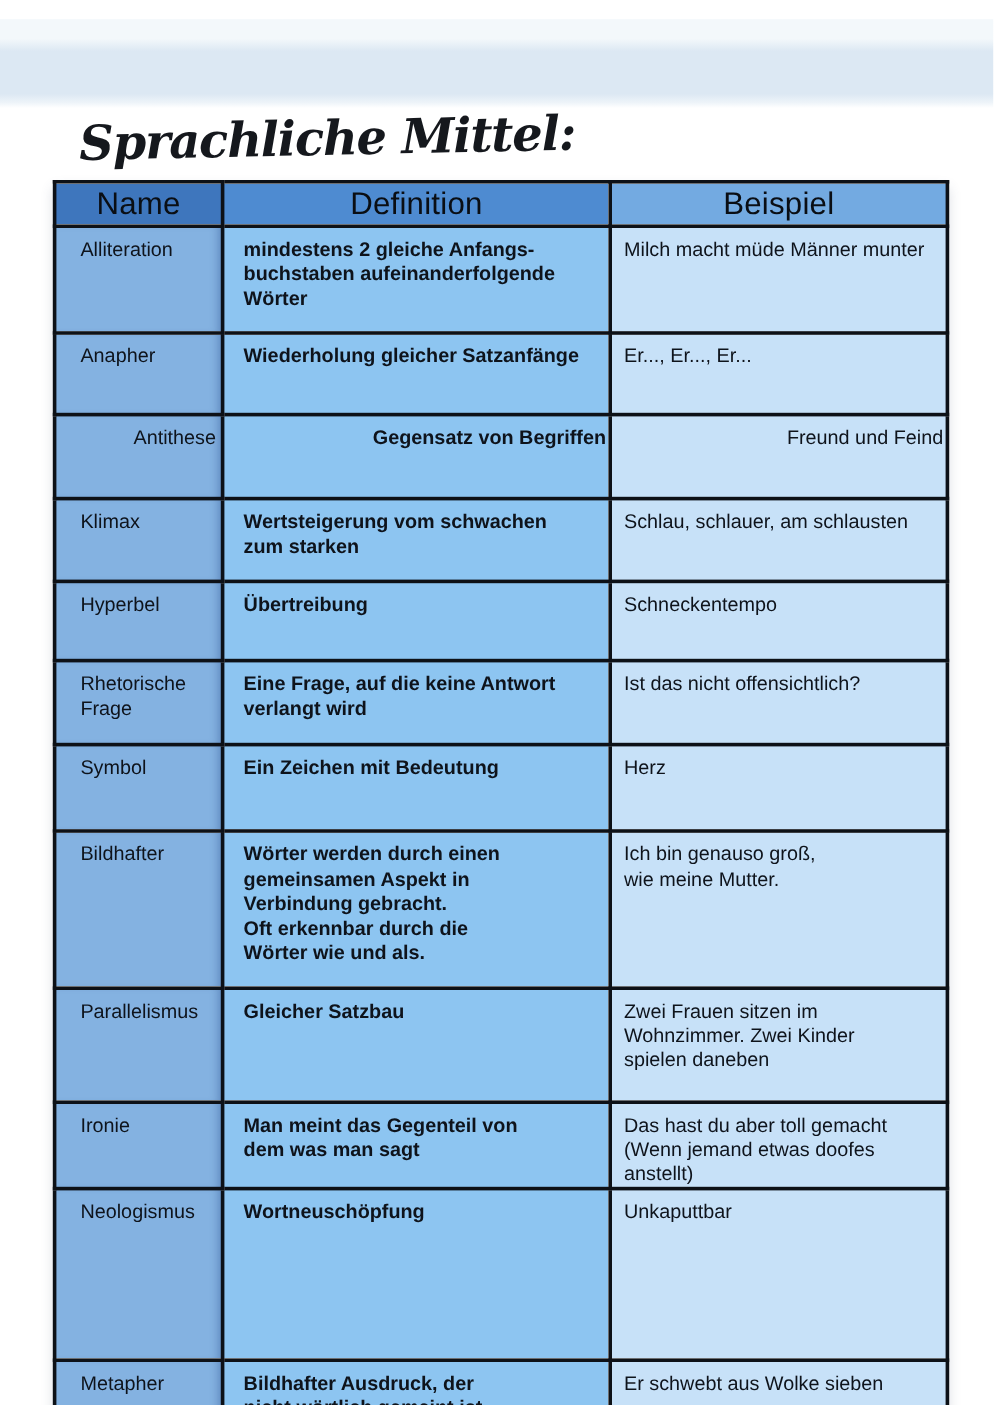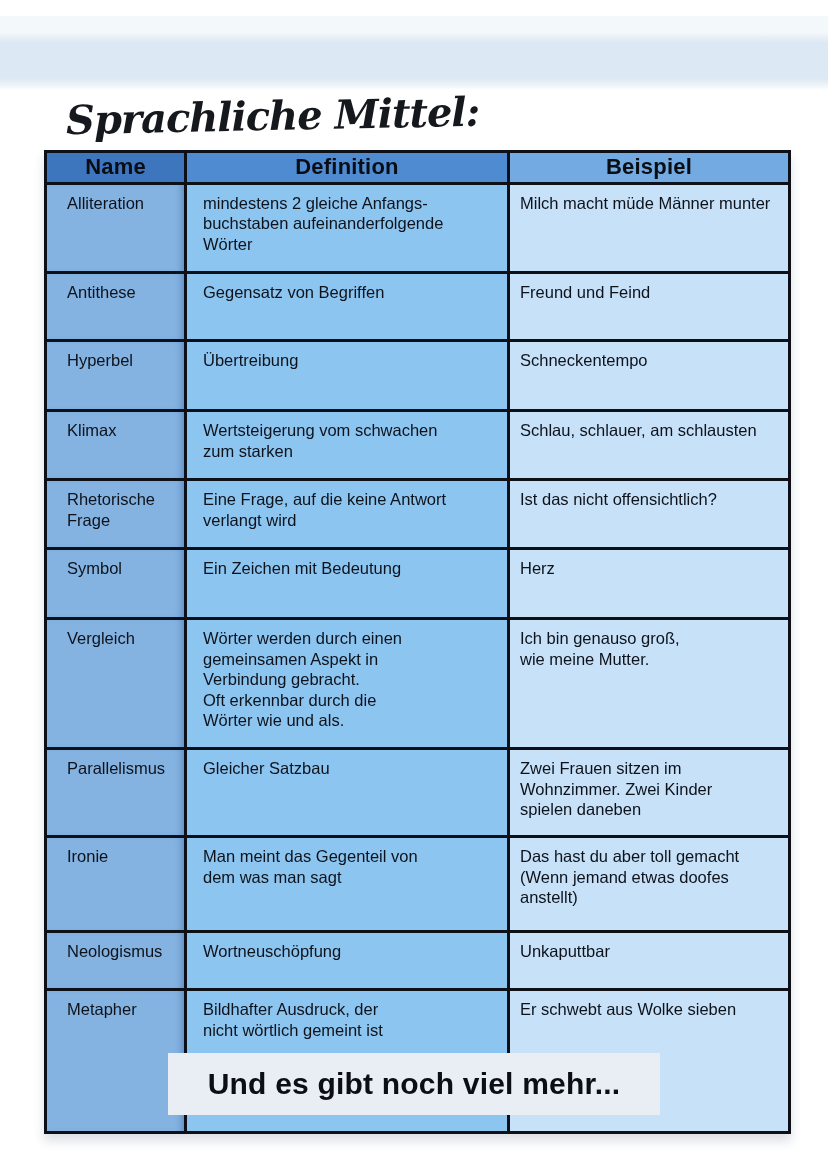--- a/index.html
+++ b/index.html
@@ -42,47 +42,48 @@
   table.sm col.c-name{width:140px;}
   table.sm col.c-def{width:323px;}
   table.sm col.c-bsp{width:281px;}
   table.sm th, table.sm td{
     border:3px solid var(--table_border);
     vertical-align:top;
     overflow:hidden;
   }
   table.sm th{
     height:24px;
-    font-size:22px;font-weight:bold;
+    font-size:26px;font-weight:normal;
     padding:1px 0 2px 0;
     color:#0a0e14;
     letter-spacing:0.2px;
   }
   th.h-name{background:var(--header_name_bg);}
   th.h-def{background:var(--header_definition_bg);margin-top:36px;}
   th.h-bsp{background:var(--header_beispiel_bg);}
   td{font-size:16.5px;line-height:1.24;}
   td .cell-text{display:block;white-space:pre-line;}
   td.name{
     background:var(--col_name_bg);
     padding:8px 4px 4px 20px;
     box-shadow:inset -7px 0 7px -5px rgba(25,60,125,0.35);
   }
   td.def{
     background:var(--col_definition_bg);
     padding:8px 2px 17px 16px;
+    font-weight:bold;
   }
   td.bsp{
     background:var(--col_beispiel_bg);
     padding:8px 2px 0 10px;
   }
   
   tbody tr:nth-child(1) td{height:59px;}
   tbody tr:nth-child(2) td{height:40px;}
-  tbody tr:nth-child(3) td{height:42px;}
+  tbody tr:nth-child(3) td{height:42px;text-align:right;}
   tbody tr:nth-child(4) td{height:34px;}
   tbody tr:nth-child(5) td{height:38px;}
   tbody tr:nth-child(6) td{height:42px;}
   tbody tr:nth-child(7) td{height:44px;}
   tbody tr:nth-child(8) td{height:60px;}
   tbody tr:nth-child(9) td{height:67px;}
   tbody tr:nth-child(10) td{height:30px;}
   tbody tr:nth-child(11) td{height:115px;}
   tbody tr:nth-child(12) td{height:74px;}
   tbody tr:nth-child(13) td{height:52px;}
@@ -132,54 +133,65 @@
               <span class="cell-text">mindestens 2 gleiche Anfangs-
 buchstaben aufeinanderfolgende
 Wörter</span>
             </td>
       <td class="bsp">
               <span class="cell-text">Milch macht müde Männer munter</span>
             </td>
     </tr>
           <tr>
       <td class="name">
+              <span class="cell-text">Anapher</span>
+            </td>
+      <td class="def">
+              <span class="cell-text">Wiederholung gleicher Satzanfänge</span>
+            </td>
+      <td class="bsp">
+              <span class="cell-text">Er..., Er..., Er...</span>
+            </td>
+    </tr>
+          <tr>
+      <td class="name">
               <span class="cell-text">Antithese</span>
             </td>
       <td class="def">
               <span class="cell-text">Gegensatz von Begriffen</span>
             </td>
       <td class="bsp">
               <span class="cell-text">Freund und Feind</span>
-            </td>
-    </tr>
-          <tr>
-      <td class="name">
-              <span class="cell-text">Hyperbel</span>
-            </td>
-      <td class="def">
-              <span class="cell-text">Übertreibung</span>
-            </td>
-      <td class="bsp">
-              <span class="cell-text">Schneckentempo</span>
             </td>
     </tr>
           <tr>
       <td class="name">
               <span class="cell-text">Klimax</span>
             </td>
       <td class="def">
               <span class="cell-text">Wertsteigerung vom schwachen
 zum starken</span>
             </td>
       <td class="bsp">
               <span class="cell-text">Schlau, schlauer, am schlausten</span>
             </td>
     </tr>
           <tr>
       <td class="name">
+              <span class="cell-text">Hyperbel</span>
+            </td>
+      <td class="def">
+              <span class="cell-text">Übertreibung</span>
+            </td>
+      <td class="bsp">
+              <span class="cell-text">Schneckentempo</span>
+            </td>
+    </tr>
+          <tr>
+      <td class="name">
               <span class="cell-text">Rhetorische
 Frage</span>
             </td>
       <td class="def">
               <span class="cell-text">Eine Frage, auf die keine Antwort
 verlangt wird</span>
             </td>
       <td class="bsp">
               <span class="cell-text">Ist das nicht offensichtlich?</span>
             </td>
@@ -190,21 +202,21 @@
             </td>
       <td class="def">
               <span class="cell-text">Ein Zeichen mit Bedeutung</span>
             </td>
       <td class="bsp">
               <span class="cell-text">Herz</span>
             </td>
     </tr>
           <tr>
       <td class="name">
-              <span class="cell-text">Vergleich</span>
+              <span class="cell-text">Bildhafter</span>
             </td>
       <td class="def">
               <span class="cell-text">Wörter werden durch einen
 gemeinsamen Aspekt in
 Verbindung gebracht.
 Oft erkennbar durch die
 Wörter wie und als.</span>
             </td>
       <td class="bsp">
               <span class="cell-text">Ich bin genauso groß,
@@ -257,17 +269,14 @@
 nicht wörtlich gemeint ist</span>
             </td>
       <td class="bsp">
               <span class="cell-text">Er schwebt aus Wolke sieben</span>
             </td>
     </tr>
         </tbody>
     </table>
   </div>
 
-  <div class="footer-band">
-    <span class="footer-text">Und es gibt noch viel mehr...</span>
-  </div>
 
 </div>
 
 </body></html>

